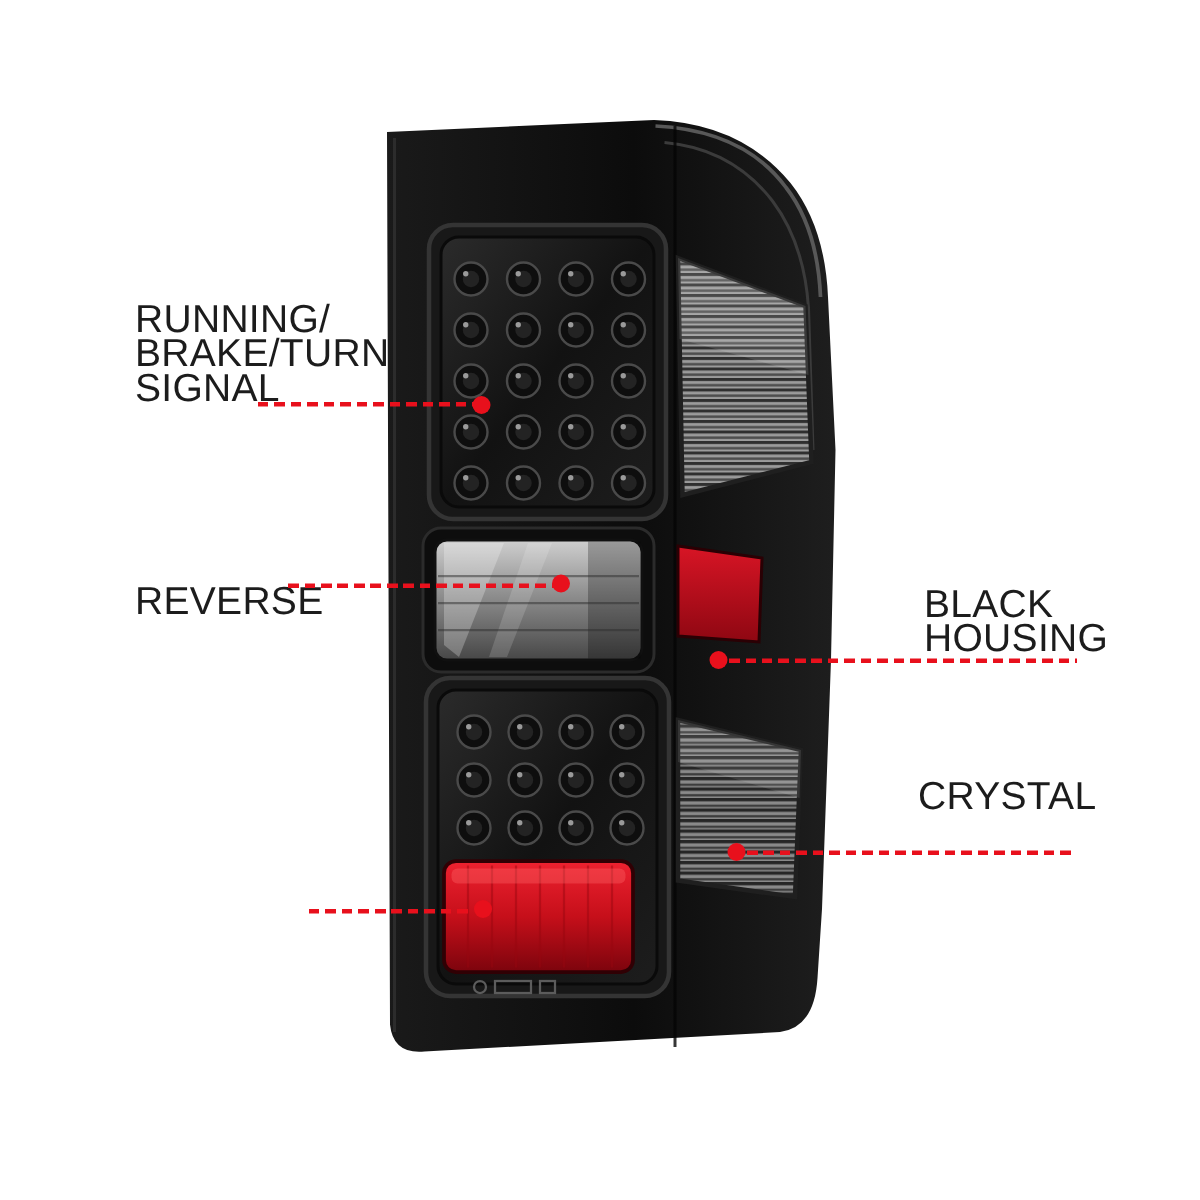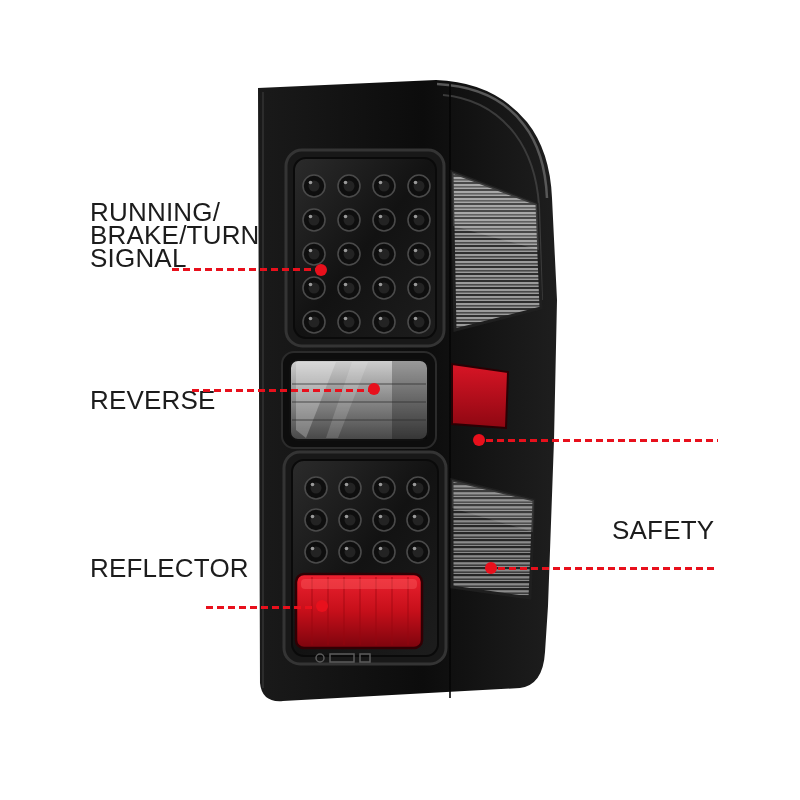--- a/index.html
+++ b/index.html
@@ -166,27 +166,30 @@
   <div class="leader" style="left:172px;top:268px;width:146px"></div>
   <div class="dot" style="left:315px;top:264px"></div>
 
   <div class="callout" style="left:90px;top:389px">
     <div class="line">REVERSE</div>
   </div>
   <div class="leader" style="left:192px;top:389px;width:178px"></div>
   <div class="dot" style="left:368px;top:383px"></div>
 
   <div class="callout" style="left:90px;top:557px">
-    <div class="line">REFLECTOR</div>
   </div>
   <div class="leader" style="left:206px;top:606px;width:110px"></div>
   <div class="dot" style="left:316px;top:600px"></div>
 
+  <div class="callout" style="left:616px;top:391px">
+    <div class="line">BLACK</div>
+    <div class="line">HOUSING</div>
+  </div>
   <div class="leader" style="left:486px;top:439px;width:232px"></div>
   <div class="dot" style="left:473px;top:434px"></div>
 
   <div class="callout" style="left:612px;top:519px">
-    <div class="line">SAFETY</div>
+    <div class="line">CRYSTAL</div>
   </div>
   <div class="leader" style="left:498px;top:567px;width:220px"></div>
   <div class="dot" style="left:485px;top:562px"></div>
 
 </div>
 
 </body></html>

